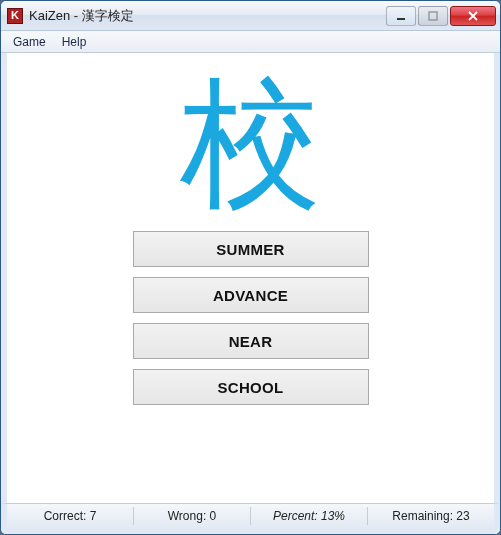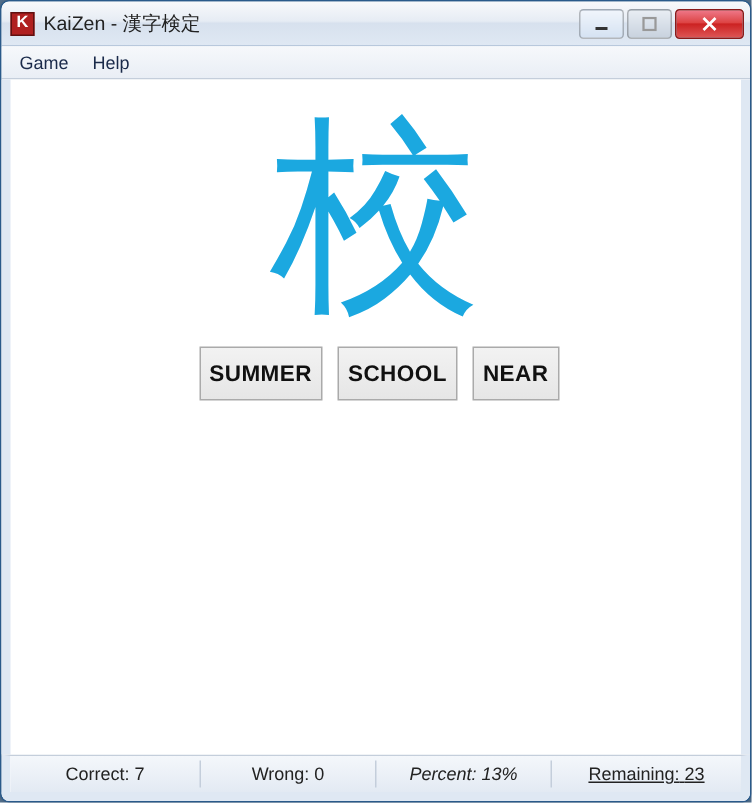--- a/index.html
+++ b/index.html
@@ -103,21 +103,21 @@
   .kanji {
     font-size: 140px;
     color: #1ba8e0;
     font-weight: 400;
     line-height: 1;
     margin: 20px 0 18px 0;
     font-family: "Meiryo", "Yu Gothic", "MS Gothic", sans-serif;
   }
   .options {
     display: flex;
-    flex-direction: row;
+    flex-direction: column;
     gap: 10px;
     width: 236px;
   }
   .opt-btn {
     height: 36px;
     background: linear-gradient(to bottom, #f2f2f2, #e6e6e6);
     border: 1px solid #aaa;
     font-size: 15px;
     font-weight: 700;
     color: #111;
@@ -140,21 +140,21 @@
     height: 18px;
     padding: 3px 0;
   }
   .status-cell {
     padding: 0 8px;
     border-right: 1px solid #c4cedb;
     display: flex;
     align-items: center;
     justify-content: center;
   }
-  .status-cell:last-child { border-right: none; text-decoration: underline; }
+  .status-cell:last-child { border-right: none; }
   .sc1 { flex: 1.1; }
   .sc2 { flex: 1; }
   .sc3 { flex: 1; font-style: italic; }
   .sc4 { flex: 1.1; }
 </style>
 </head>
 <body>
 
 <div class="window">
 
@@ -182,22 +182,23 @@
 
   <div class="menubar">
     <div class="menu-item">Game</div>
     <div class="menu-item">Help</div>
   </div>
 
   <div class="content">
     <div class="kanji">校</div>
     <div class="options">
       <button class="opt-btn">SUMMER</button>
+      <button class="opt-btn">ADVANCE</button>
+      <button class="opt-btn">NEAR</button>
       <button class="opt-btn">SCHOOL</button>
-      <button class="opt-btn">NEAR</button>
     </div>
   </div>
 
   <div class="statusbar">
     <div class="status-cell sc1">
       <span>Correct:</span>&nbsp;
       <span>7</span>
     </div>
     <div class="status-cell sc2">
       <span>Wrong:</span>&nbsp;

